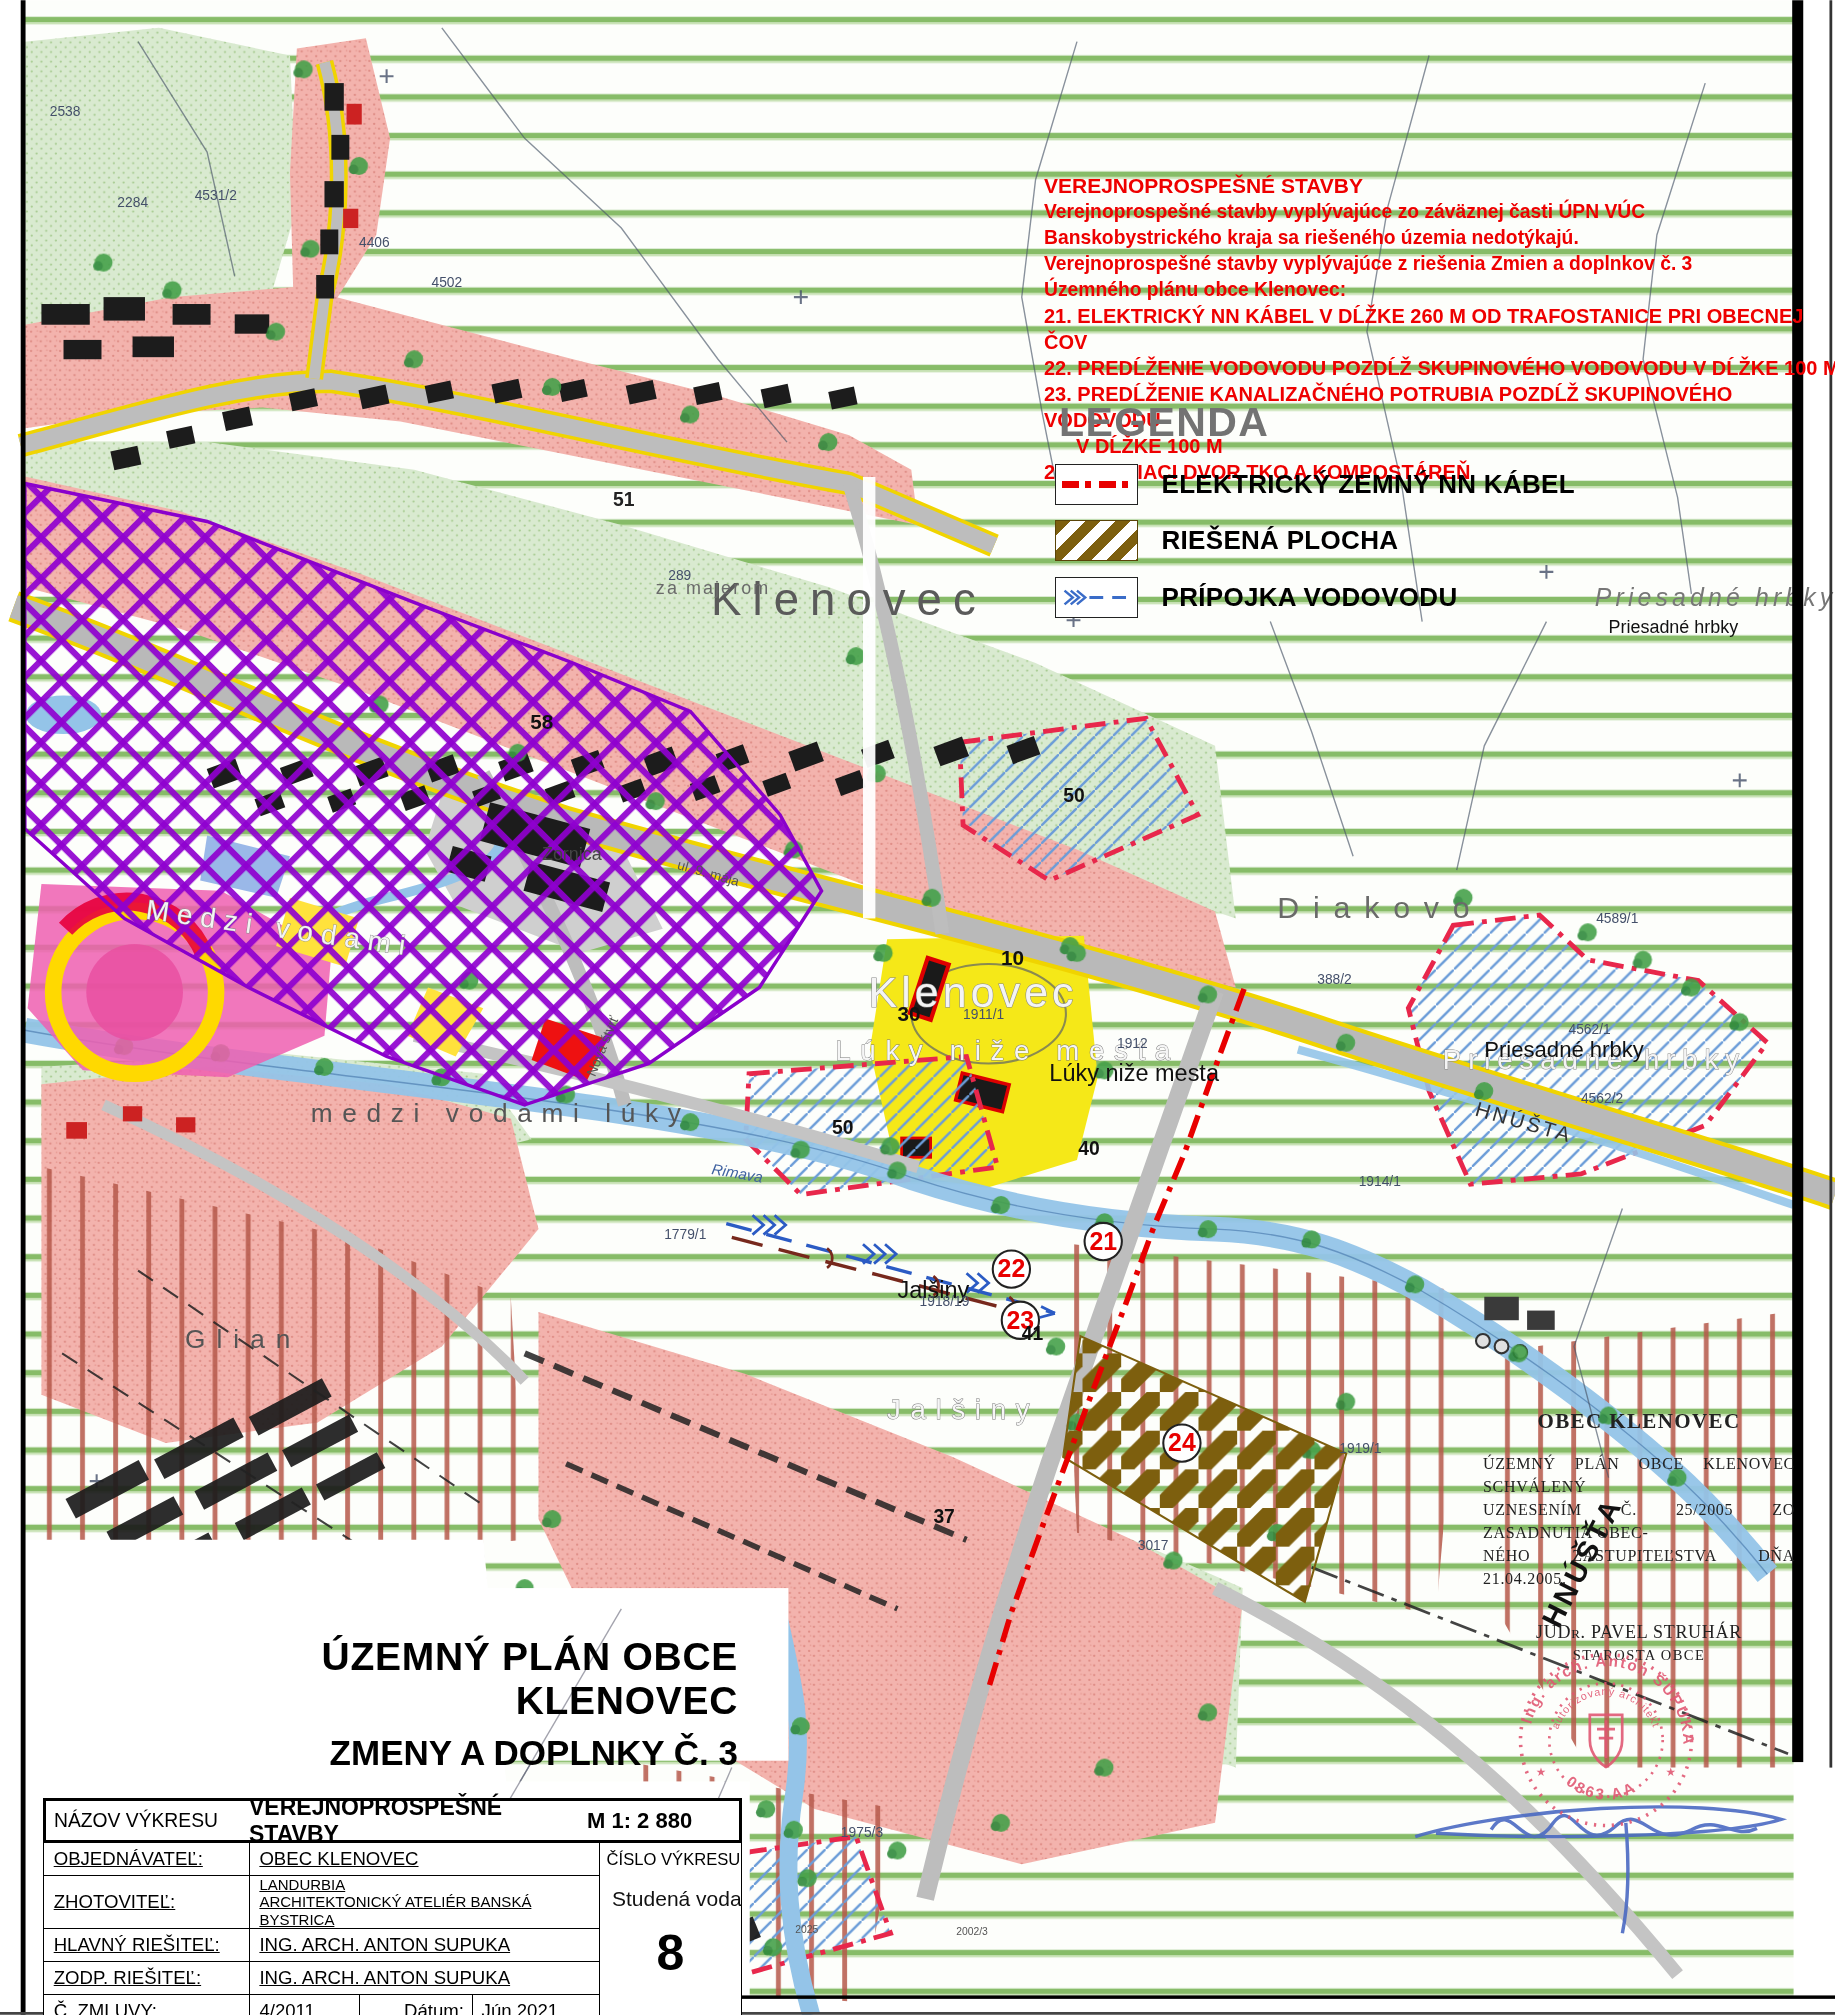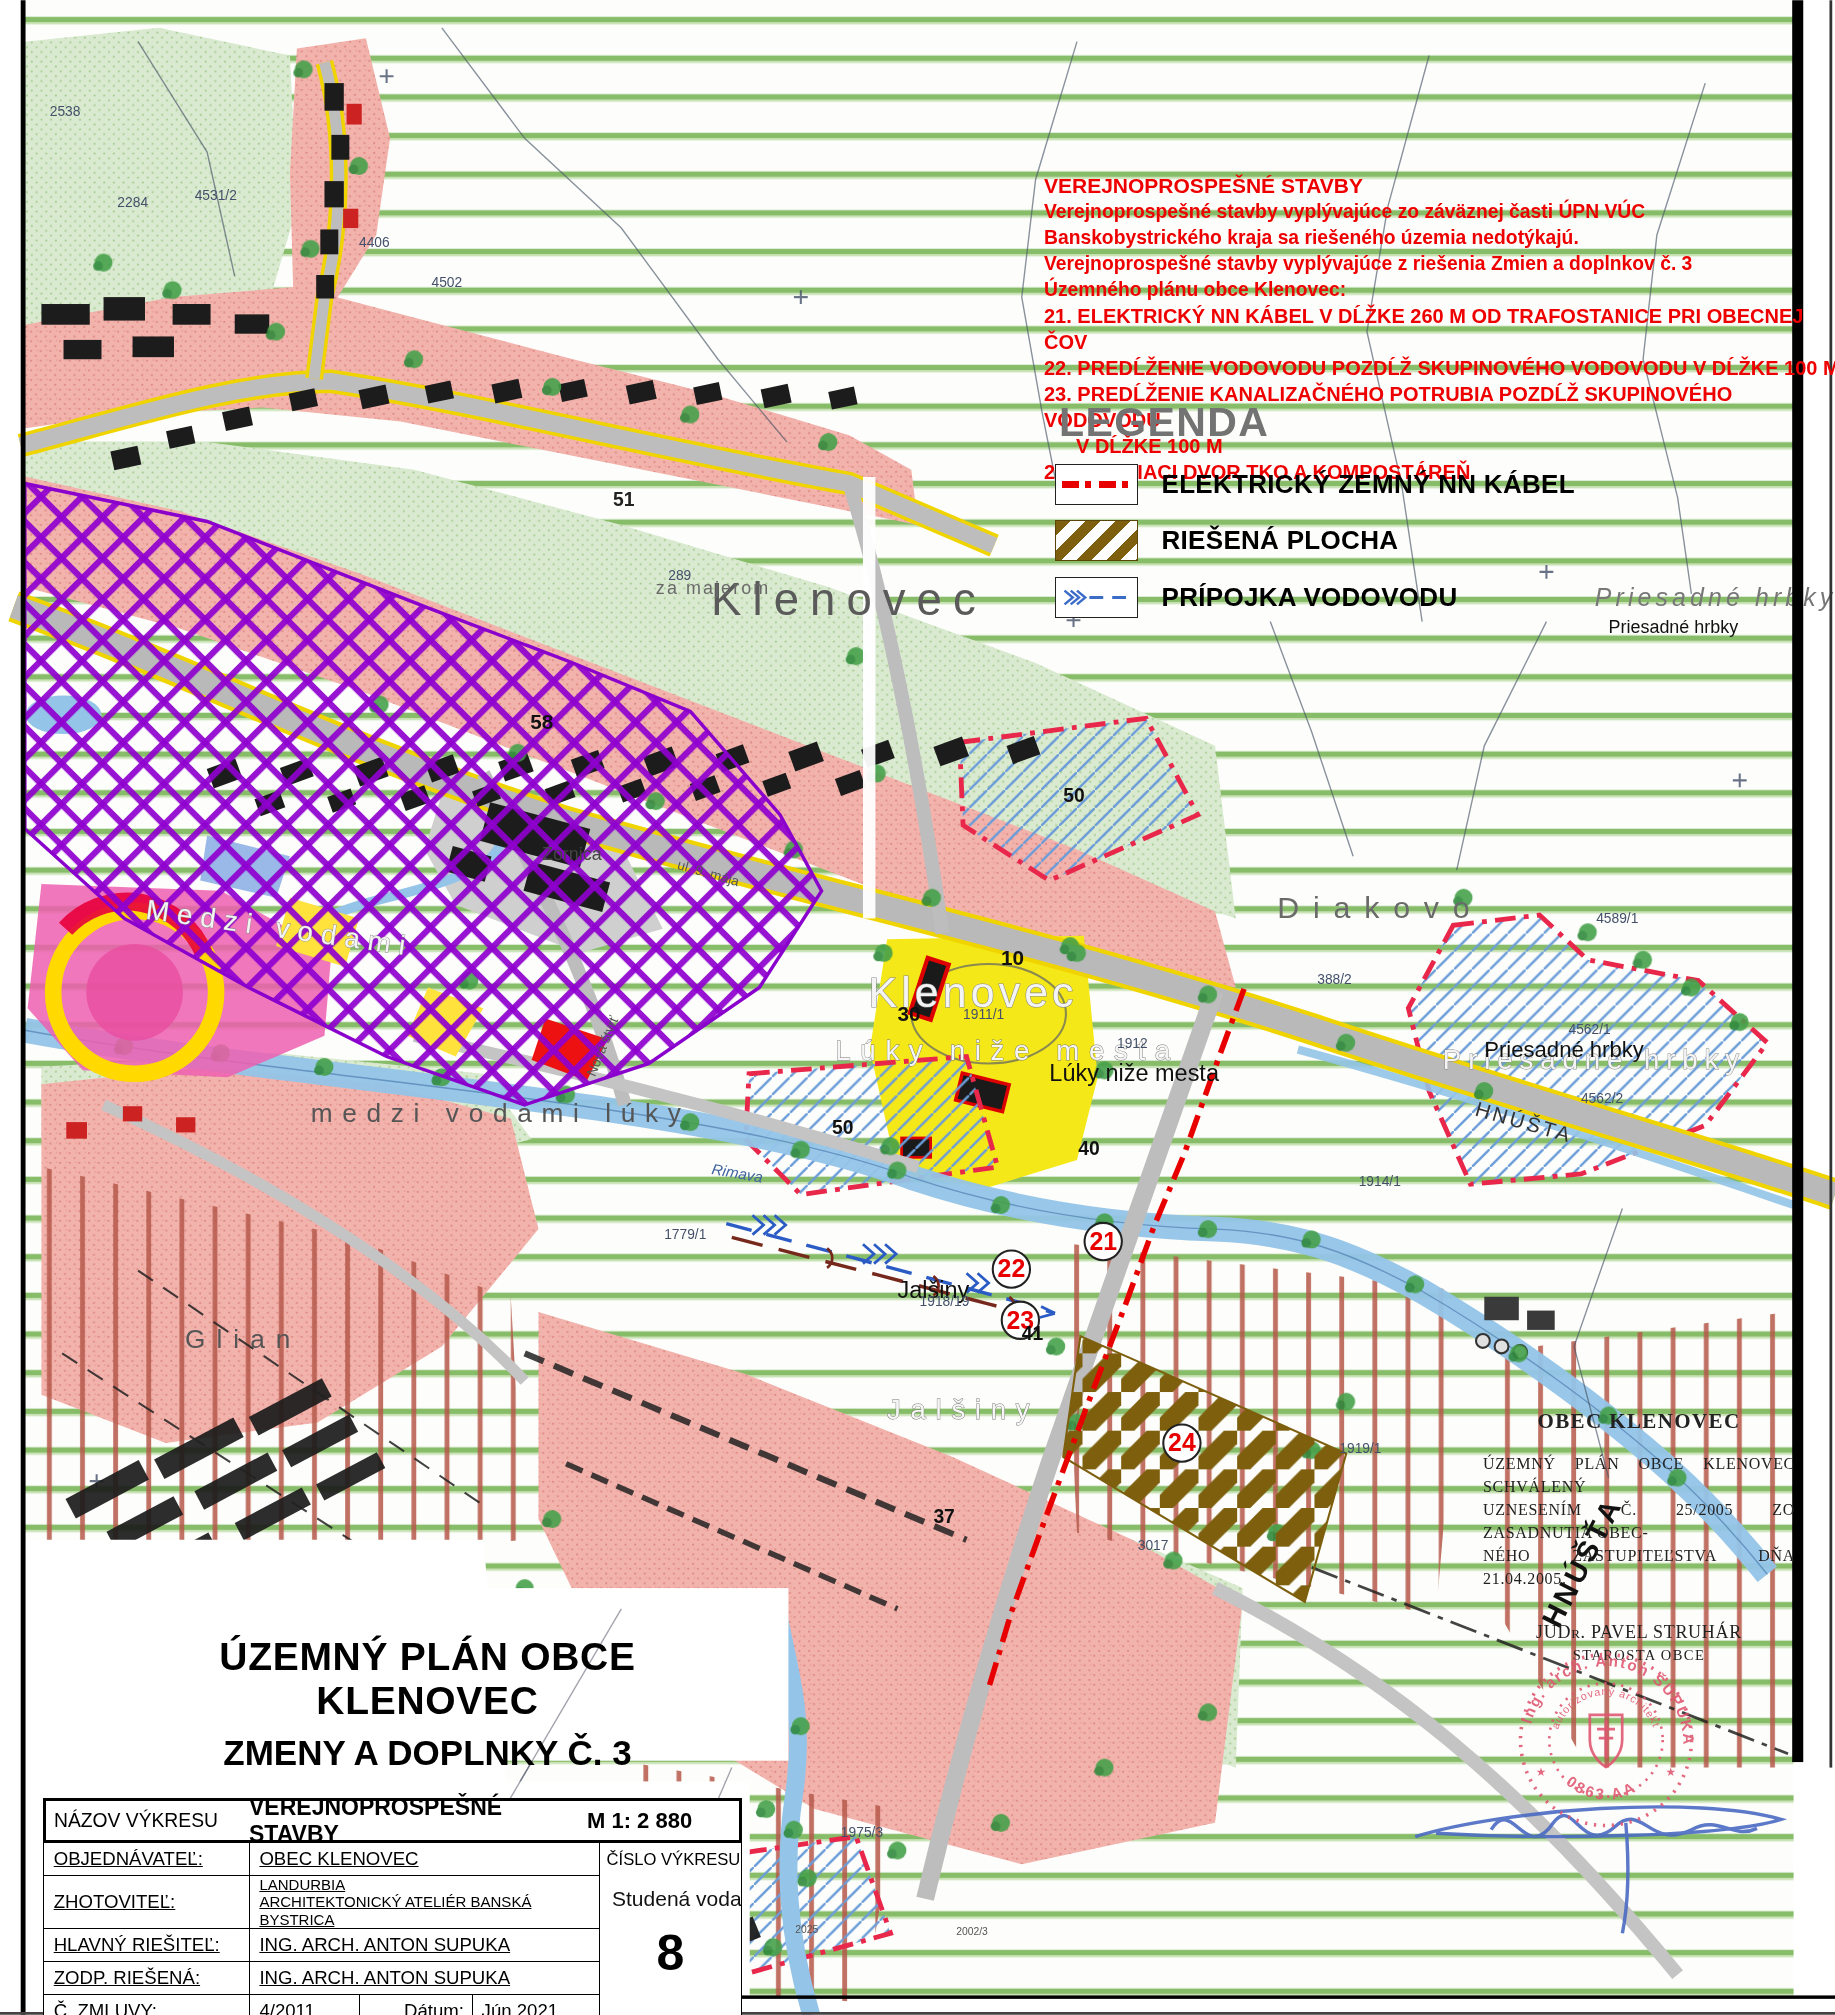--- a/index.html
+++ b/index.html
@@ -19,21 +19,21 @@
   .lg-row{display:flex;align-items:center;margin-bottom:16.6px;height:40px;}
   .lg-swatch{width:81px;height:39px;border:1.4px solid #222;background:#fff;
              display:flex;align-items:center;justify-content:center;flex:0 0 auto;}
   .lg-swatch.hatch{background:repeating-linear-gradient(135deg,#7d5f0e 0 10.4px,#ffffff 10.4px 21px);
                    border:1.4px solid #5a4408;}
   .lg-label{margin-left:23.5px;font-size:26px;font-weight:bold;color:#000;letter-spacing:0.3px;}
   .cable-line{width:69px;height:7px;
     background:repeating-linear-gradient(90deg,#e80000 0 16.6px,transparent 16.6px 23.5px,#e80000 23.5px 29px,transparent 29px 37px);}
 
   
-  .bigtitles{position:absolute;left:117px;top:1635px;width:621px;text-align:center;color:#000;}
+  .bigtitles{position:absolute;left:117px;top:1635px;width:621px;text-align:right;color:#000;}
   .bigtitles .t1{font-size:39px;font-weight:bold;letter-spacing:0.7px;}
   .bigtitles .t2{font-size:35px;font-weight:bold;margin-top:9.7px;}
   .tblock{position:absolute;left:43px;top:1798px;width:699px;background:#fff;color:#000;}
   .tb-head{display:flex;align-items:center;border:3.5px solid #000;height:39px;font-size:19.3px;}
   .tb-head .h-label{width:195px;padding-left:8px;font-size:19.3px;}
   .tb-head .h-value{flex:1;font-weight:bold;font-size:23px;}
   .tb-head .h-scale{width:152px;font-weight:bold;font-size:22px;}
   .tb-body{display:flex;border-left:1.4px solid #000;border-right:1.4px solid #000;border-bottom:1.4px solid #000;}
   .tb-left{width:557px;}
   .tb-row{display:flex;border-bottom:1.4px solid #000;min-height:32px;align-items:center;font-size:18.6px;text-decoration:underline;}
@@ -550,21 +550,21 @@
         <div class="c2">
           <div class="small2">LANDURBIA</div>
           <div class="small2">ARCHITEKTONICKÝ ATELIÉR BANSKÁ BYSTRICA</div>
         </div>
       </div>
       <div class="tb-row">
         <div class="c1">HLAVNÝ RIEŠITEĽ:</div>
         <div class="c2">ING. ARCH. ANTON SUPUKA</div>
       </div>
       <div class="tb-row">
-        <div class="c1">ZODP. RIEŠENÁ:</div>
+        <div class="c1">ZODP. RIEŠITEĽ:</div>
         <div class="c2">ING. ARCH. ANTON SUPUKA</div>
       </div>
       <div class="tb-row">
         <div class="c1">Č. ZMLUVY:</div>
         <div class="c2">4/2011</div>
         <div class="cd-label">Dátum:</div>
         <div class="cd-value">Jún 2021</div>
       </div>
     </div>
     <div class="tb-right">

